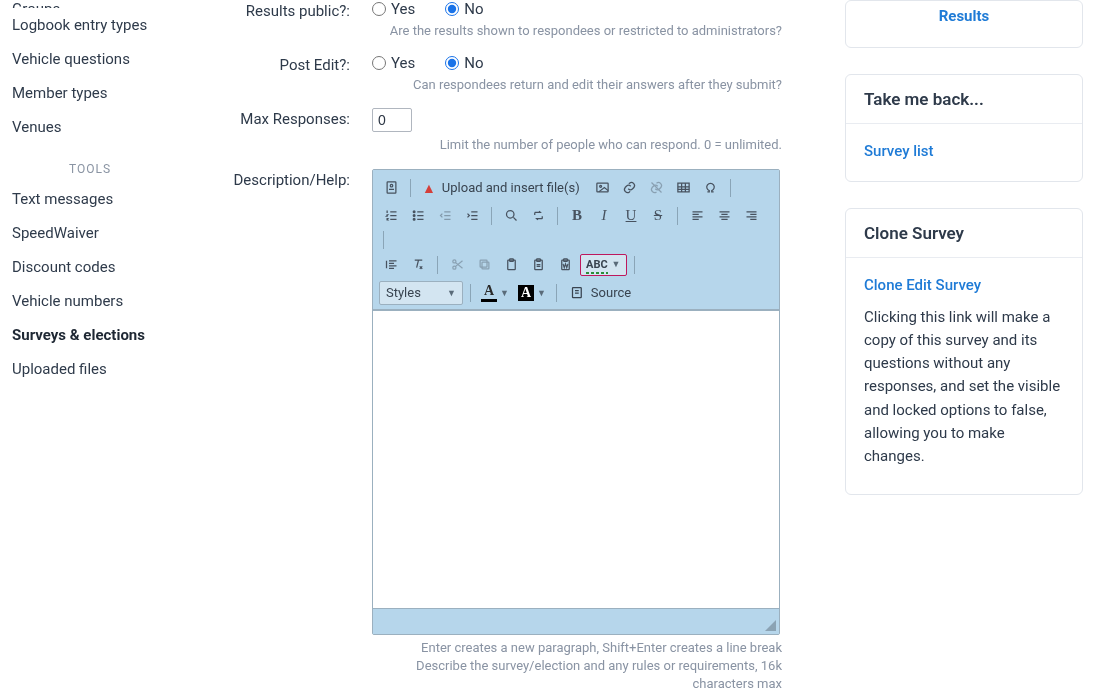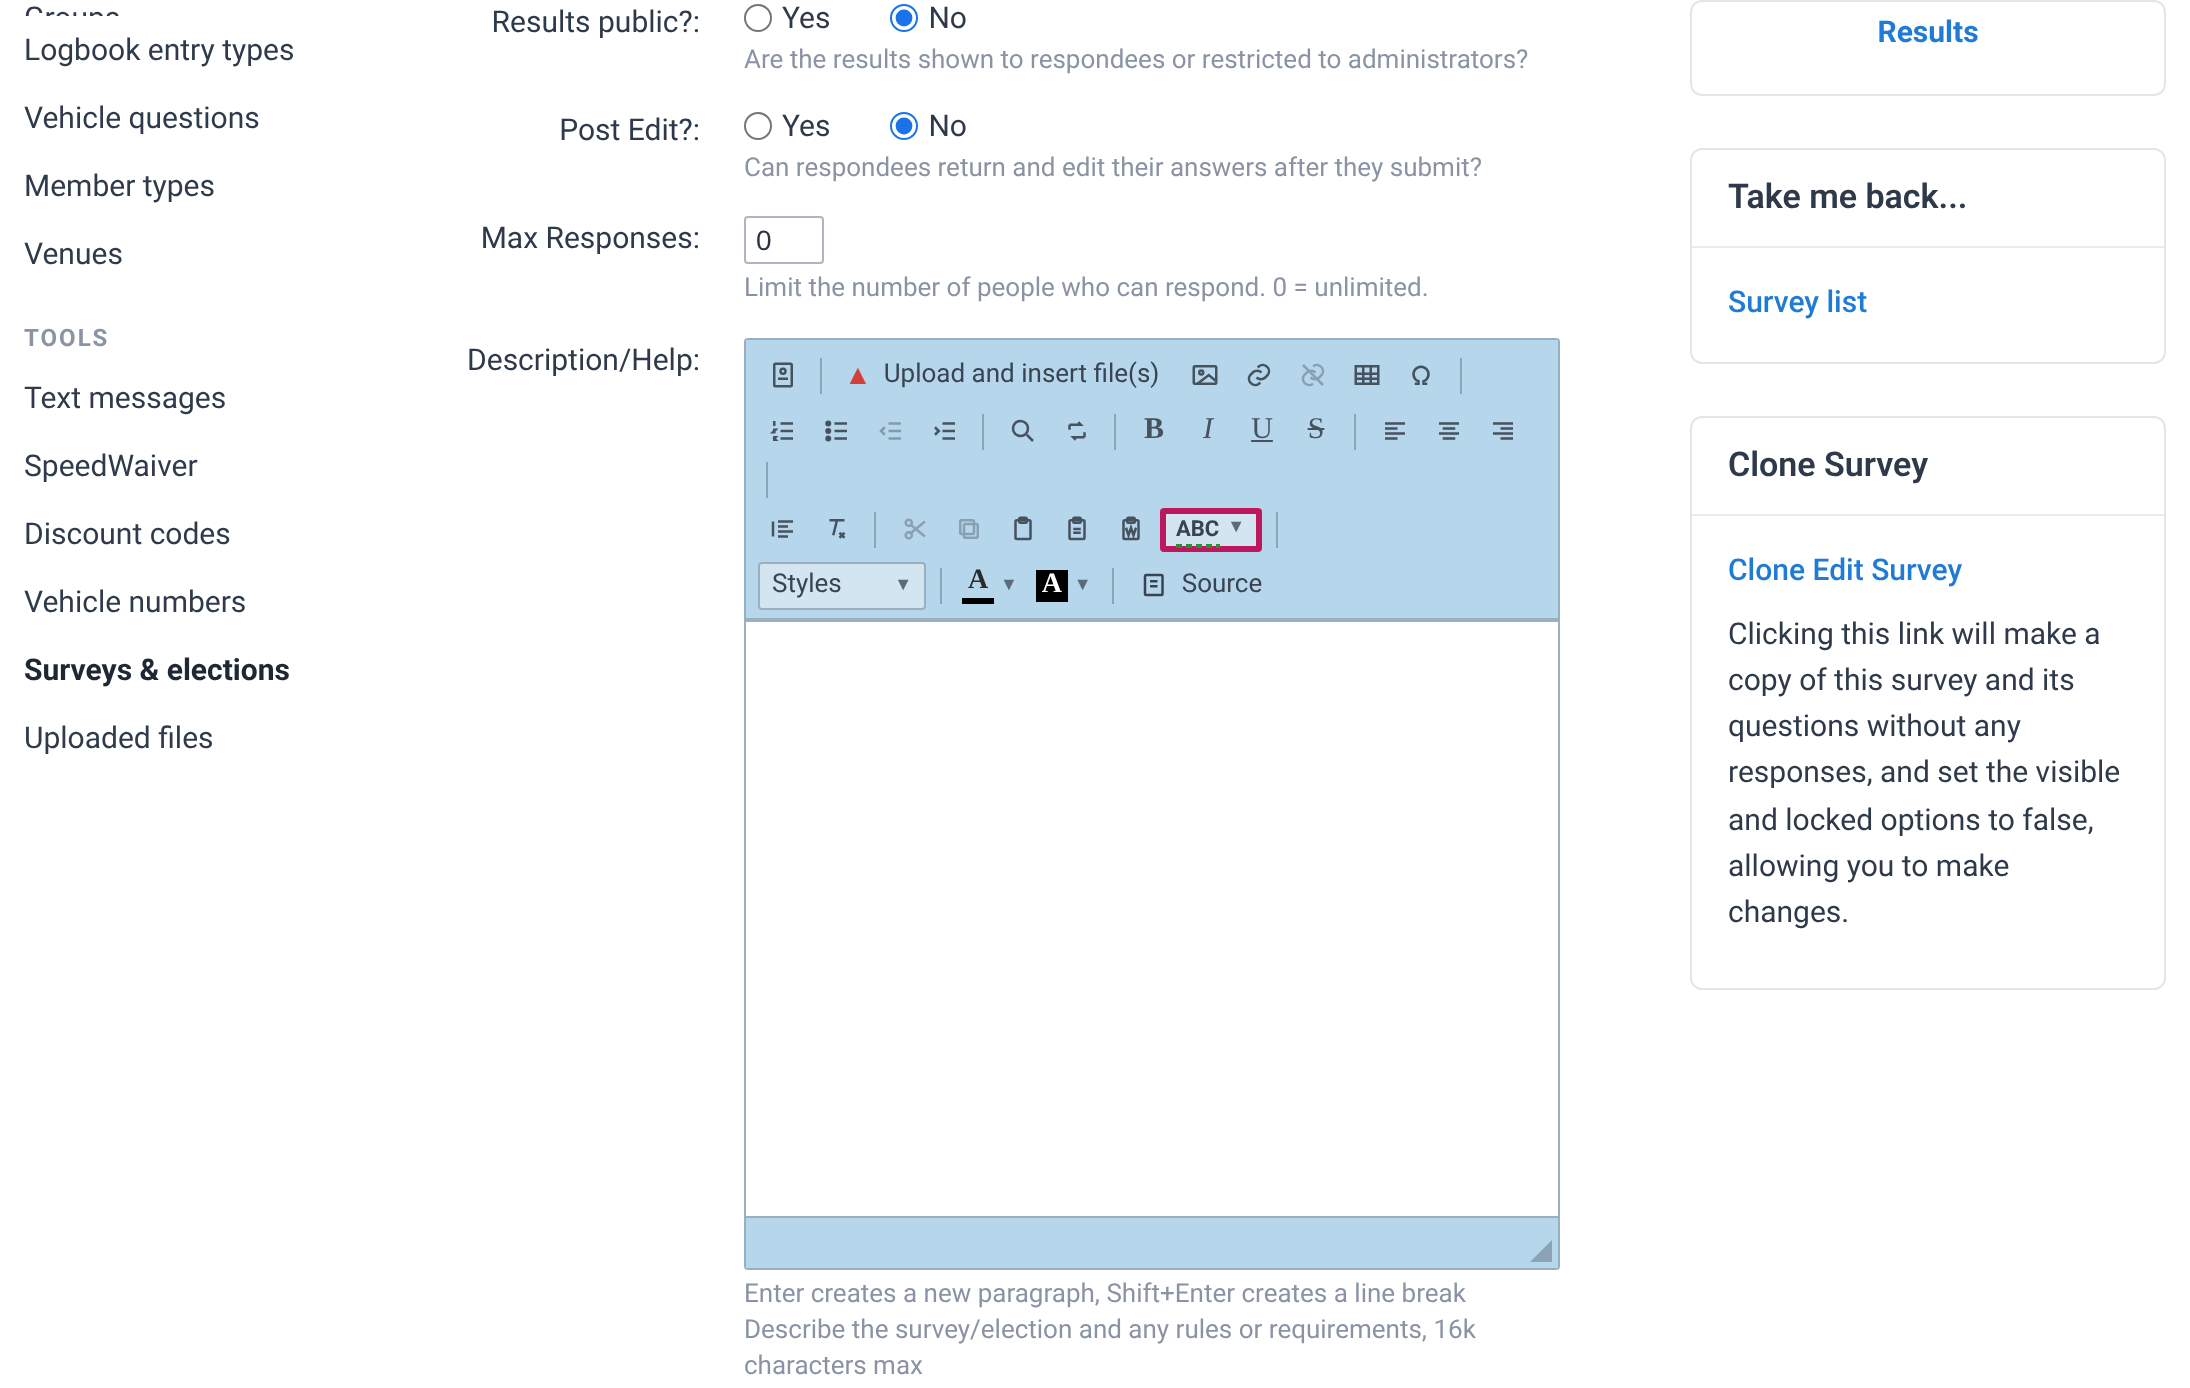--- a/index.html
+++ b/index.html
@@ -35,24 +35,25 @@
     height: 8px;
     overflow: hidden;
     padding: 0;
   }
   .sidebar .nav-item.active {
     font-weight: 700;
     color: #1e2733;
   }
   .sidebar .section-title {
     font-size: 12px;
-    font-weight: 700;
+    font-weight: 400;
     letter-spacing: 1px;
     color: #8a94a3;
     padding: 18px 0 6px 0;
+    text-align: center;
   }
 
   
   .main {
     flex: 1 1 auto;
     padding: 0 22px 0 22px;
     background: #ffffff;
     position: relative;
   }
   .form-row {
@@ -84,20 +85,21 @@
   .radio-line input[type="radio"] {
     width: 14px;
     height: 14px;
     accent-color: #1a73e8;
   }
   .help-text {
     color: #8993a3;
     font-size: 13px;
     margin-top: 4px;
     line-height: 1.4;
+    text-align: right;
   }
   input.num {
     width: 40px;
     padding: 3px 5px;
     border: 1px solid #b0b6bf;
     border-radius: 2px;
     font-size: 14px;
     color: #2a3442;
   }
 
@@ -190,21 +192,21 @@
     cursor: pointer;
     font-size: 13px;
     color: #394450;
   }
   .source-btn svg { width: 15px; height: 15px; }
   .spell-btn {
     display: inline-flex;
     align-items: center;
     height: 22px;
     padding: 0 5px;
-    border: 3px solid #be185d;
+    border: 1px solid #be185d;
     background: #d3e5f1;
     border-radius: 2px;
     cursor: pointer;
     font-size: 11px;
     line-height: 1;
     color: #394450;
   }
   .spell-btn .caret { font-size: 9px; margin-left: 4px; color: #5a6b79; }
 
   .editor-body {

